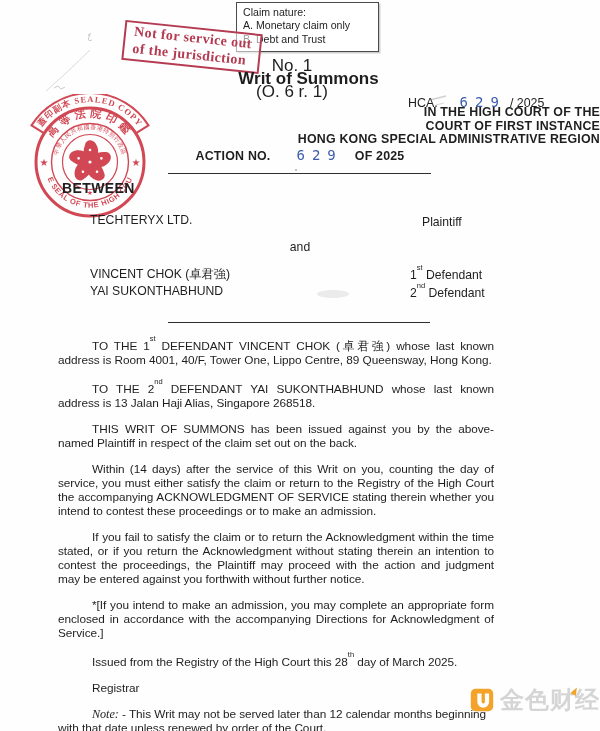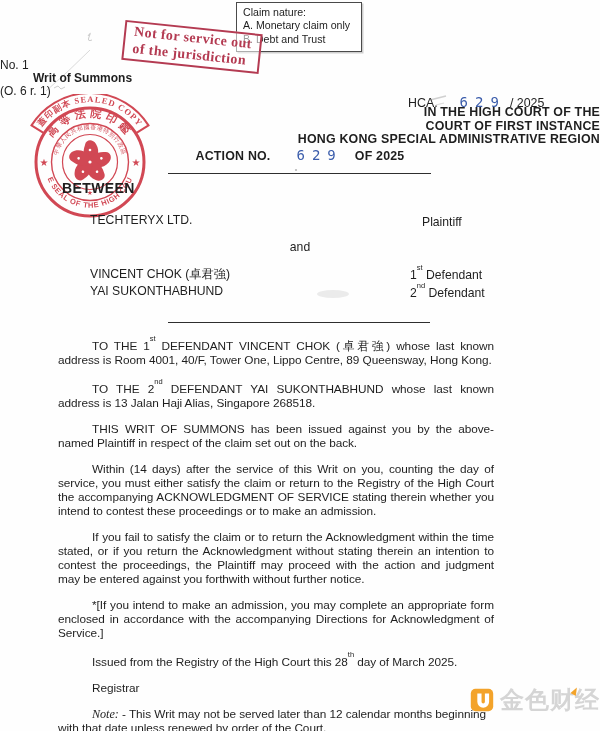--- a/index.html
+++ b/index.html
@@ -1,33 +1,33 @@
 <!DOCTYPE html>
 <html><head>
 <meta charset="utf-8">
 <style>
   html,body{margin:0;padding:0;background:#e9e9e9;}
   #page{position:relative;width:600px;height:731px;background:#fefefe;overflow:hidden;
         font-family:"Liberation Sans",sans-serif;color:#1e1e1e;}
   [data-name]{box-sizing:border-box;}
 
   
-  .claim-box{position:absolute;left:236px;top:2px;width:126px;border:1.6px solid #4a4a4a;
+  .claim-box{position:absolute;left:236px;top:2px;width:143px;border:1.6px solid #4a4a4a;
              padding:3px 6px 5px;font-size:10.6px;line-height:13.4px;background:#fff;
              box-shadow:1.5px 1.5px 0 rgba(120,120,120,.35);}
   .claim-box div{white-space:nowrap;}
 
   
   .juris-stamp{position:absolute;left:123px;top:27px;transform:rotate(6deg);
                border:2.2px solid #b43b52;color:#b43b52;padding:1px 8px 2px;
                font-family:"Liberation Serif",serif;font-weight:600;font-size:14px;
                line-height:16.5px;letter-spacing:.4px;background:rgba(255,255,255,.55);}
 
-  .form-head{position:absolute;left:0;right:16px;top:59px;text-align:left;
-             font-size:12px;line-height:13.2px;}
+  .form-head{position:absolute;left:0;right:16px;top:59px;text-align:center;
+             font-size:17px;line-height:13.2px;}
   .form-head .bold{font-weight:bold;padding-left:33px;}
 
   .case-ref{position:absolute;left:408px;top:94px;font-size:12.4px;display:flex;
             align-items:baseline;white-space:nowrap;text-align:right;}
   .stamp-digits{color:#3a5cab;font-family:"DejaVu Sans Mono",monospace;font-weight:normal;
                 font-size:14px;letter-spacing:7px;}
   .case-ref .stamp-digits{margin:0 2px 0 22px;}
   .case-ref .suffix{margin-left:2px;}
 
   .court-heading{position:absolute;left:0;right:0;top:106px;text-align:right;

